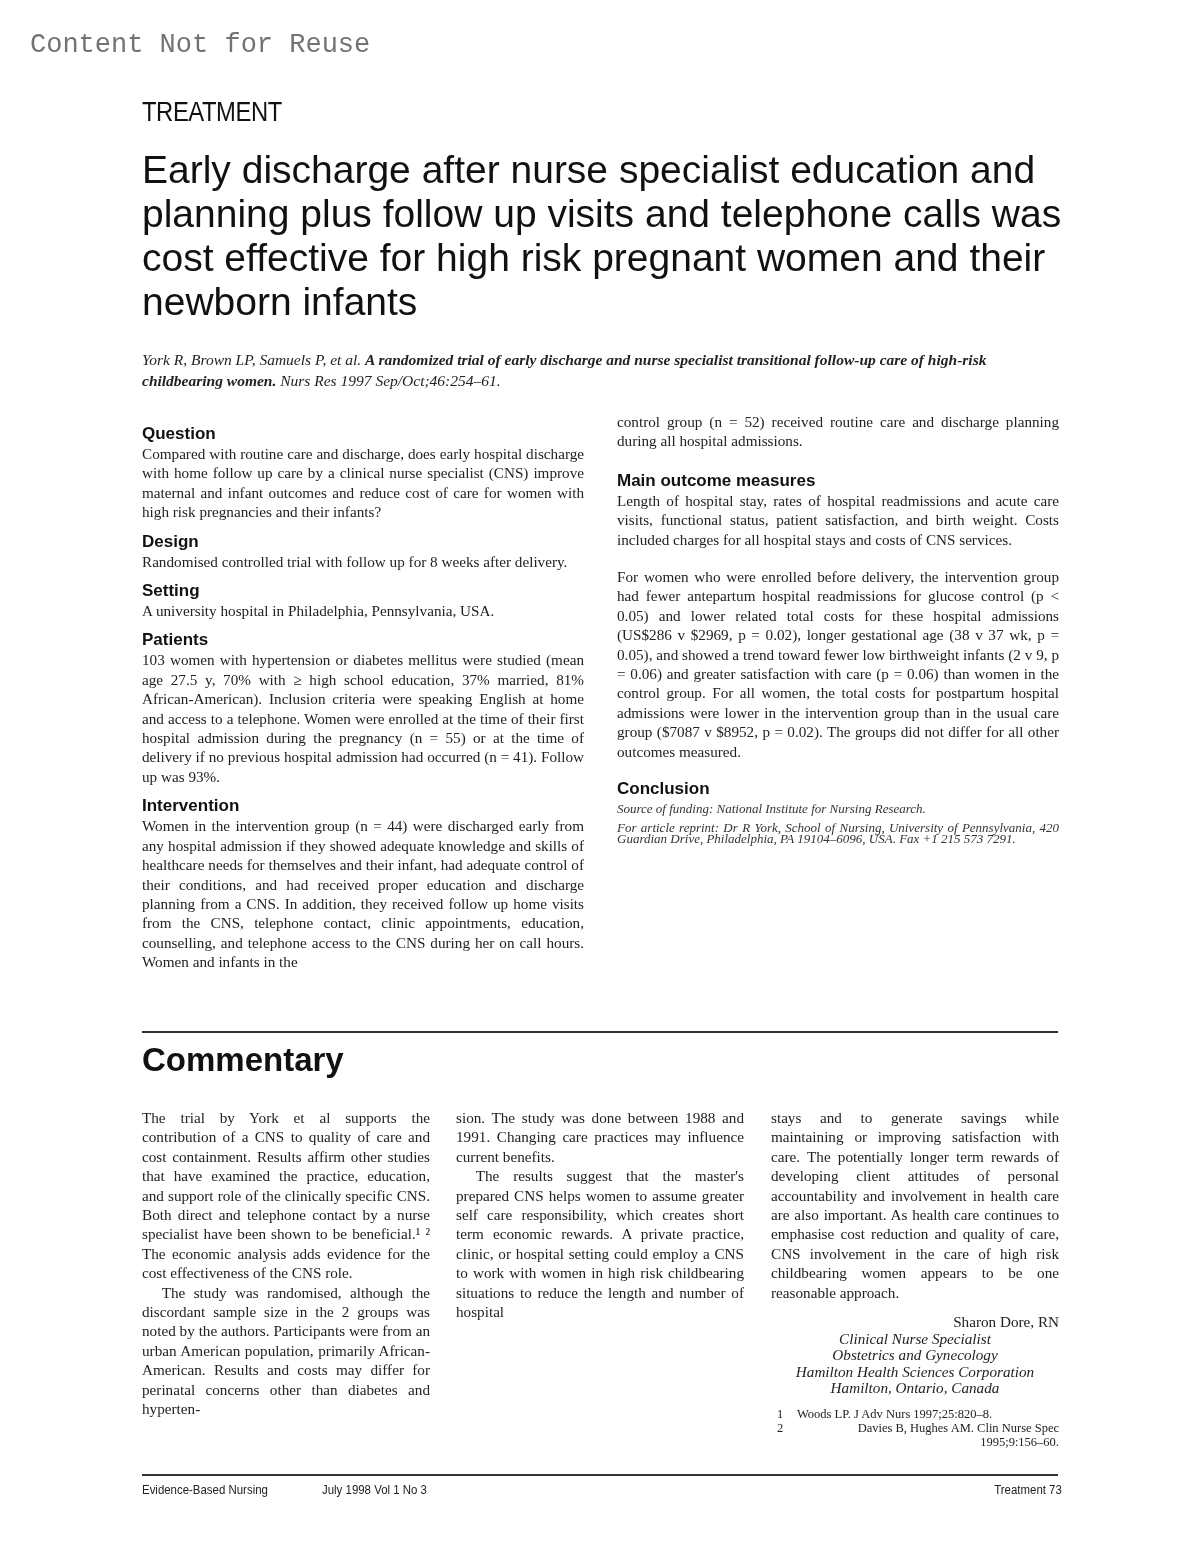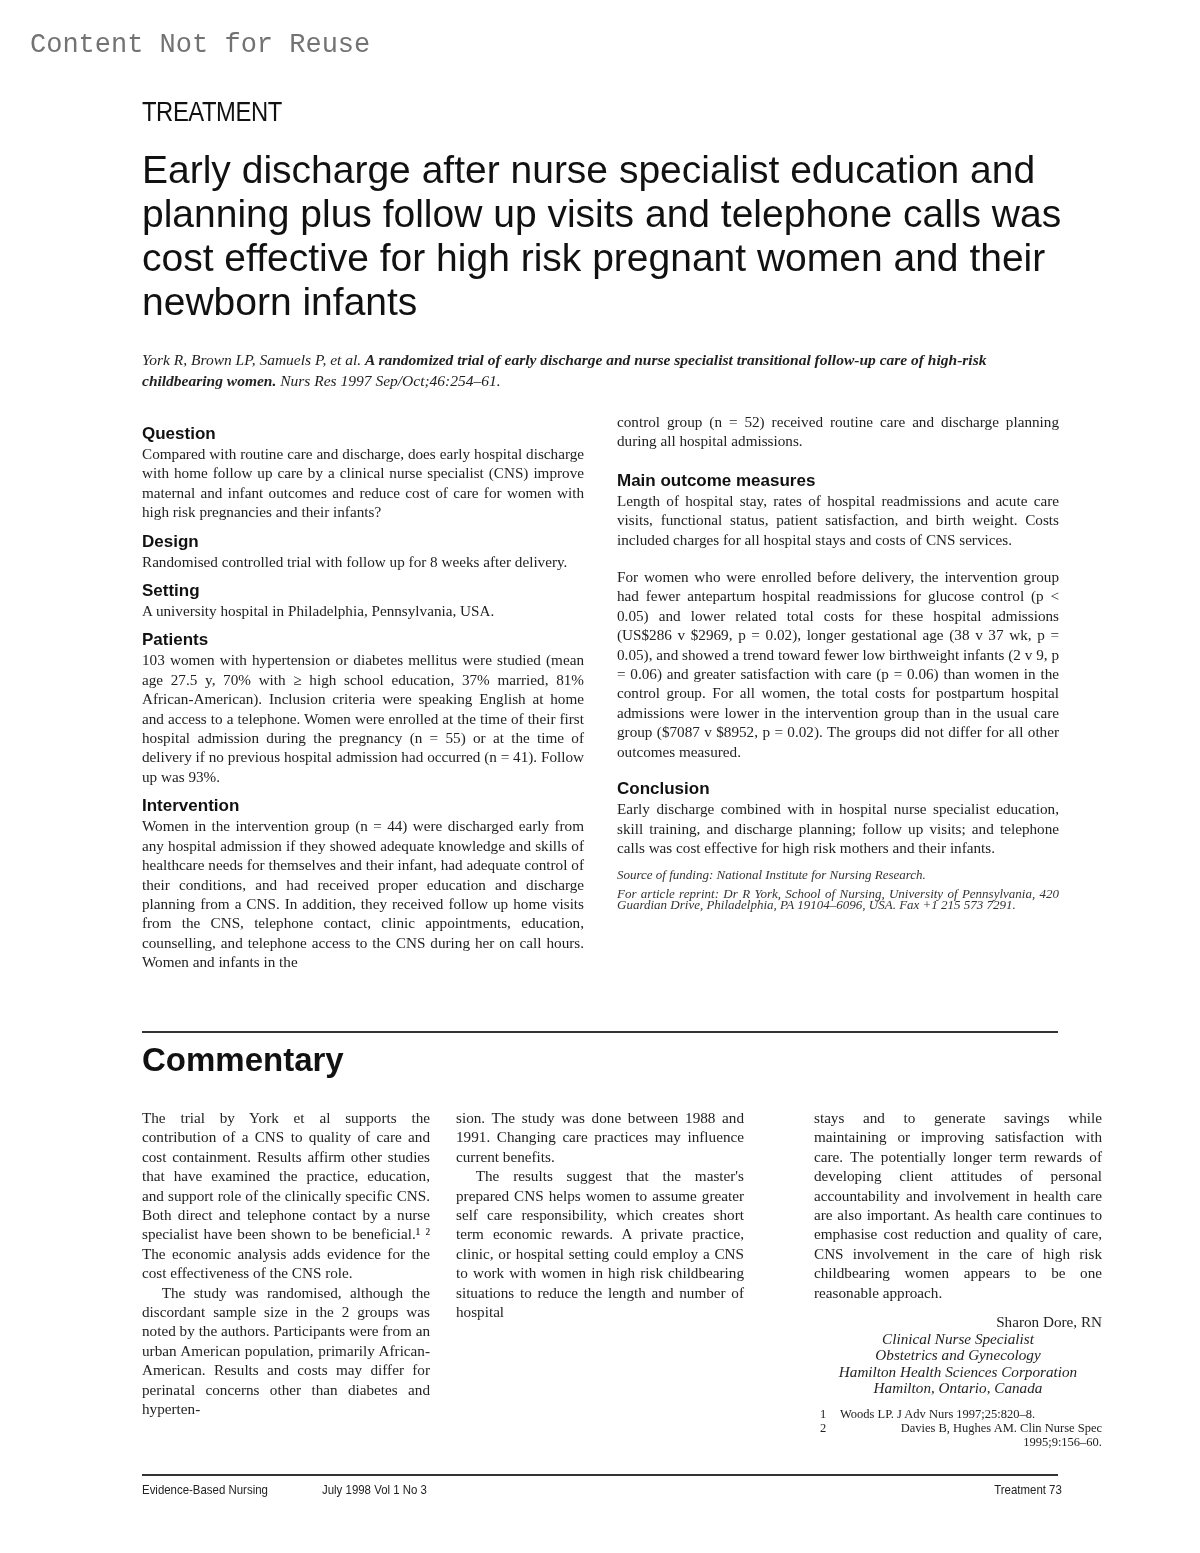--- a/index.html
+++ b/index.html
@@ -17,21 +17,21 @@
   .small-note { font-style: italic; font-size: 13px; line-height: 11px; margin: 4px 0 8px 0 !important; color: #333; }
   .rule { position: absolute; left: 142px; width: 916px; height: 2px; background: #333; }
   .rule-top { top: 1031px; }
   .rule-bottom { top: 1474px; height: 2px; }
   .comm-head { position: absolute; left: 142px; top: 1041px; font-family: "Liberation Sans", sans-serif; font-weight: bold; font-size: 33px; color: #111; margin: 0; }
   .ccol { position: absolute; top: 1108px; width: 288px; font-family: "Liberation Serif", serif; font-size: 15.2px; line-height: 19.4px; color: #222; text-align: justify; }
   .ccol p { margin: 0; }
   .ccol p.indent { text-indent: 1.3em; }
   .ccol1 { left: 142px; }
   .ccol2 { left: 456px; }
-  .ccol3 { left: 814px; }
+  .ccol3 { left: 771px; }
   .signature { text-align: right; margin-top: 12px; }
   .signature .name { font-style: normal; }
   .signature div { line-height: 16.6px; }
   .signature .aff { font-style: italic; text-align: center; }
   .refs { margin-top: 10px; font-size: 12.5px; line-height: 14px; }
   .refs .ref { display: flex; }
   .refs .num { width: 14px; flex: none; text-align: left; padding-left: 6px; }
   .refs .txt { padding-left: 6px; text-align: right; }
   .footer { position: absolute; top: 1482px; font-family: "Liberation Sans", sans-serif; font-size: 13px; color: #222; transform: scaleX(0.88); transform-origin: left top; }
   .footer-journal { left: 142px; }
@@ -63,21 +63,20 @@
   <h3>Intervention</h3>
   <p>Women in the intervention group (n = 44) were discharged early from any hospital admission if they showed adequate knowledge and skills of healthcare needs for themselves and their infant, had adequate control of their conditions, and had received proper education and discharge planning from a CNS. In addition, they received follow up home visits from the CNS, telephone contact, clinic appointments, education, counselling, and telephone access to the CNS during her on call hours. Women and infants in the</p>
 </div>
 
 <div class="col col-right">
   <p style="margin-bottom:20px;">control group (n = 52) received routine care and discharge planning during all hospital admissions.</p>
   <h3>Main outcome measures</h3>
   <p style="margin-bottom:18px;">Length of hospital stay, rates of hospital readmissions and acute care visits, functional status, patient satisfaction, and birth weight. Costs included charges for all hospital stays and costs of CNS services.</p>
   <p style="margin-bottom:18px;">For women who were enrolled before delivery, the intervention group had fewer antepartum hospital readmissions for glucose control (p &lt; 0.05) and lower related total costs for these hospital admissions (US$286 v $2969, p = 0.02), longer gestational age (38 v 37 wk, p = 0.05), and showed a trend toward fewer low birthweight infants (2 v 9, p = 0.06) and greater satisfaction with care (p = 0.06) than women in the control group. For all women, the total costs for postpartum hospital admissions were lower in the intervention group than in the usual care group ($7087 v $8952, p = 0.02). The groups did not differ for all other outcomes measured.</p>
   <h3>Conclusion</h3>
-  <p style="margin-bottom:12px;">Early discharge combined with in hospital nurse specialist education, skill training, and discharge planning; follow up visits; and telephone calls was cost effective for high risk mothers and their infants.</p>
   <p class="small-note">Source of funding: National Institute for Nursing Research.</p>
   <p class="small-note">For article reprint: Dr R York, School of Nursing, University of Pennsylvania, 420 Guardian Drive, Philadelphia, PA 19104–6096, USA. Fax +1 215 573 7291.</p>
 </div>
 
 <div class="rule rule-top"></div>
 
 <h2 class="comm-head">Commentary</h2>
 
 <div class="ccol ccol1">
   <p>The trial by York et al supports the contribution of a CNS to quality of care and cost containment. Results affirm other studies that have examined the practice, education, and support role of the clinically specific CNS. Both direct and telephone contact by a nurse specialist have been shown to be beneficial.¹ ² The economic analysis adds evidence for the cost effectiveness of the CNS role.</p>

